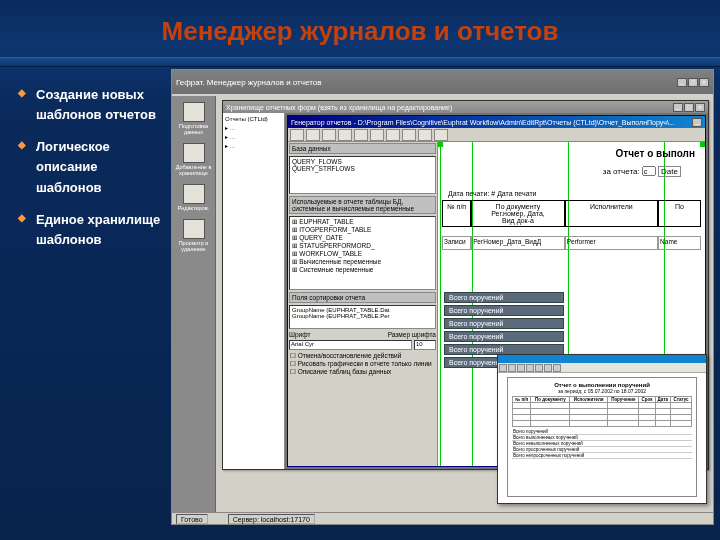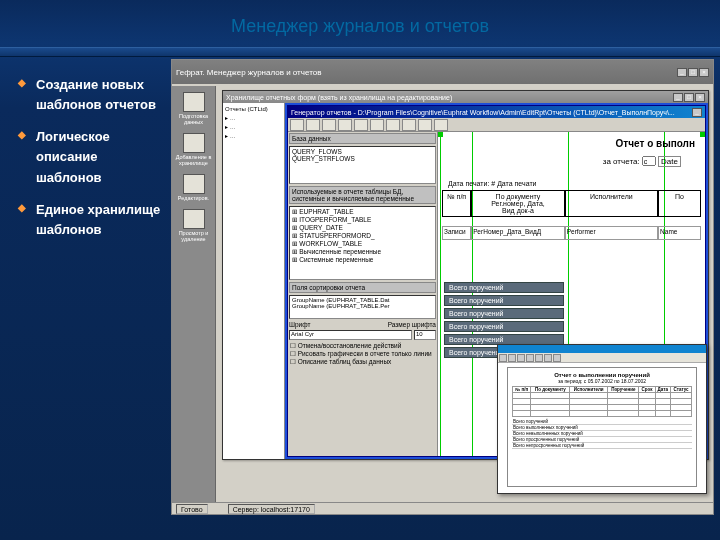--- a/index.html
+++ b/index.html
@@ -4,21 +4,21 @@
 <style>
   * { box-sizing: border-box; margin: 0; padding: 0; }
   body {
     width: 720px; height: 540px;
     font-family: Arial, sans-serif;
     background: linear-gradient(180deg, #0a2a5c 0%, #0d3570 8%, #0a2a5c 20%, #08244d 100%);
     overflow: hidden;
     position: relative;
   }
   .slide-title {
-    color: #0369a1; font-size: 18px; font-weight: normal;
+    color: #c2410c; font-size: 26px; font-weight: bold;
     text-align: center; padding: 16px 0 10px;
   }
   .accent-stripe {
     height: 10px; width: 100%;
     background: linear-gradient(180deg,#1a4a8c 0%,#0e356c 100%);
     border-top: 1px solid #2d5fa0;
     border-bottom: 1px solid #001a3d;
   }
   .content { display: flex; height: calc(540px - 72px); }
   .bullets {
@@ -61,21 +61,21 @@
   .statusbar {
     position: absolute; left: 0; right: 0; bottom: 0; height: 12px;
     background: #d3d0c7; border-top: 1px solid #888;
     font-size: 7px; display: flex; align-items: center; padding: 0 4px; gap: 20px;
   }
   .status-cell { border: 1px inset #aaa; padding: 0 4px; height: 10px; line-height:9px; }
 
   
   .editor {
     position: absolute; left: 50px; top: 30px; right: 4px; height: 370px;
-    background: #1d4ed8; border: 1px solid #333;
+    background: #737373; border: 1px solid #333;
     box-shadow: 1px 1px 2px rgba(0,0,0,0.3);
   }
   .editor .titlebar2 {
     height: 12px; background: linear-gradient(#a0a0a0,#888);
     font-size: 7px; color: #fff; padding: 0 3px;
     display: flex; justify-content: space-between; align-items:center;
   }
   .editor-body { display: flex; height: calc(100% - 12px); }
   .tree-pane {
     width: 62px; background: #fff; border-right: 1px solid #888;

